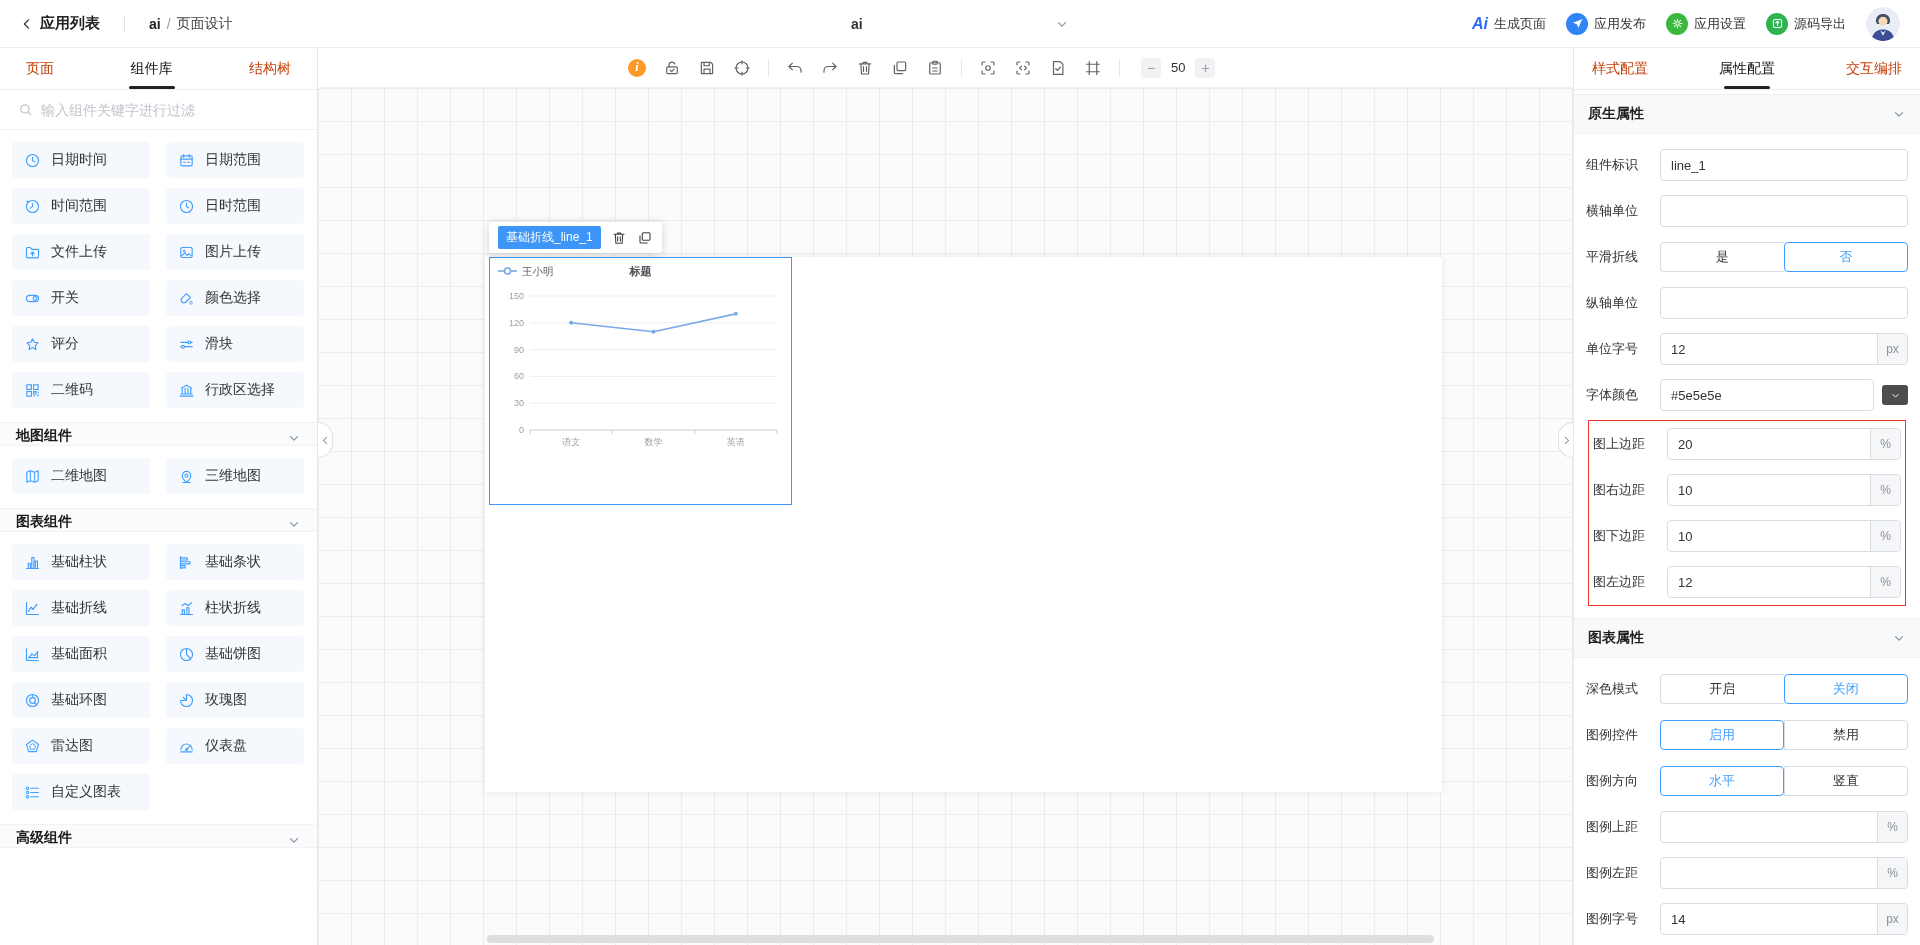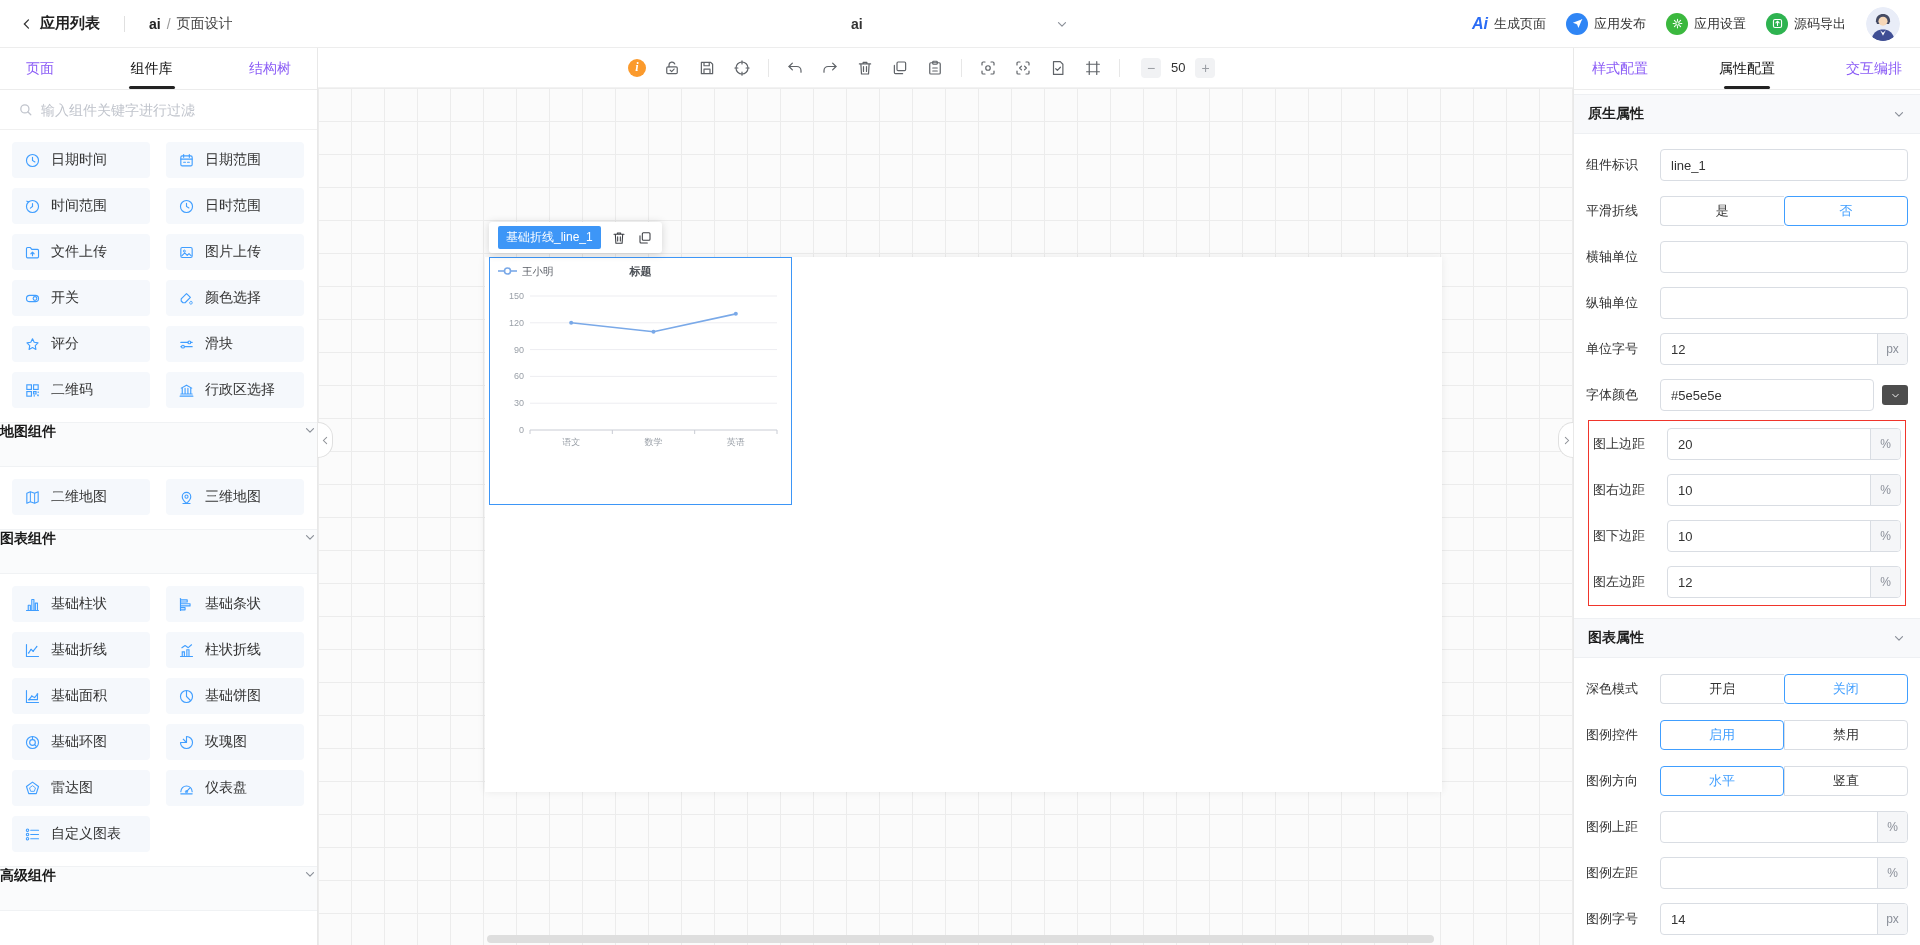--- a/index.html
+++ b/index.html
@@ -21,31 +21,31 @@
   .tb-btn{display:flex;align-items:center;gap:6px;cursor:pointer;font-size:13px;color:#333;white-space:nowrap}
   .ai-logo{color:#2a6cf5;font-weight:bold;font-style:italic;font-size:16px;letter-spacing:0}
   .circle-ico{width:22px;height:22px;border-radius:50%;display:flex;align-items:center;justify-content:center;color:#fff;flex:0 0 auto}
   .c-blue{background:#2f85f5}.c-green1{background:#3bb83e}.c-green2{background:#2eb350}
   .avatar{width:34px;height:34px;border-radius:50%;overflow:hidden;cursor:pointer;flex:0 0 auto}
   
   .main{display:flex;height:897px}
   
   .sidebar{width:318px;border-right:1px solid #e8e8e8;display:flex;flex-direction:column;background:#fff}
   .side-tabs,.insp-tabs{height:42px;display:flex;align-items:stretch;justify-content:space-between;padding:0 26px;border-bottom:1px solid #ececec}
-  .tab{position:relative;display:flex;align-items:center;font-size:14px;color:#8b5cf6;cursor:pointer}
+  .tab{position:relative;display:flex;align-items:center;font-size:14px;color:#c2410c;cursor:pointer}
   .tab.active{font-weight:normal;color:#111}
   .tab.active::after{content:"";position:absolute;left:50%;transform:translateX(-50%);bottom:0;width:46px;height:3px;background:#222;border-radius:2px}
   .search-row{height:40px;display:flex;align-items:center;gap:8px;padding:0 18px;border-bottom:1px solid #f0f0f0;color:#c0c4cc}
   .search-row input{border:none;outline:none;flex:1;font-size:14px;color:#333;background:transparent}
   .search-row input::placeholder{color:#c0c4cc}
   .side-scroll{flex:1;overflow:hidden;padding-top:12px}
   .comp-grid{display:grid;grid-template-columns:138px 138px;gap:10px 16px;padding:0 12px;margin-bottom:14px}
   .comp-item{height:36px;background:#f5f8fc;border-radius:4px;display:flex;align-items:center;gap:10px;padding:0 12px;cursor:pointer;color:#409eff}
   .ci-label{color:#333;font-size:14px;white-space:nowrap}
-  .sec-band{height:45px;display:flex;align-items:flex-start;justify-content:space-between;padding:0 0;background:#fafbfc;border-top:1px solid #f0f2f4;border-bottom:1px solid #f0f2f4;margin:14px 0 12px;cursor:pointer}
+  .sec-band{height:24px;display:flex;align-items:flex-end;justify-content:space-between;padding:0 16px;background:#fafbfc;border-top:1px solid #f0f2f4;border-bottom:1px solid #f0f2f4;margin:14px 0 12px;cursor:pointer}
   .sec-band .t{font-weight:bold;color:#1a1a1a}
   
   .canvas{flex:1;display:flex;flex-direction:column;min-width:0}
   .cv-toolbar{height:40px;background:#fff;display:flex;align-items:center;gap:17px;padding-left:310px;border-bottom:1px solid #f2f2f2}
   .tbi{width:18px;height:18px;color:#5f6368;cursor:pointer;display:flex;align-items:center;justify-content:center}
   .info-badge{width:18px;height:18px;border-radius:50%;background:#fb9a2c;color:#fff;font-family:"Liberation Serif","DejaVu Serif",serif;font-style:italic;font-weight:bold;font-size:12px;display:flex;align-items:center;justify-content:center;cursor:pointer}
   .tb-sep{width:1px;height:18px;background:#e7e7e7}
   .zoom-ctl{display:flex;align-items:center;gap:10px;margin-left:4px}
   .zbtn{width:20px;height:20px;border-radius:4px;background:#f1f2f4;color:#9a9da3;display:flex;align-items:center;justify-content:center;font-size:14px;cursor:pointer;line-height:1}
   .zval{font-size:13px;color:#333}
@@ -742,32 +742,32 @@
         <div class="sec-body">
           <div class="field-row">
             <div class="f-label">组件标识</div>
             <div class="ctrl-wrap">
               <div class="ipt">
                 <span class="ipt-val">line_1</span>
               </div>
             </div>
           </div>
           <div class="field-row">
+            <div class="f-label">横轴单位</div>
+            <div class="ctrl-wrap">
+              <div class="ipt">
+                <span class="ipt-val"></span>
+              </div>
+            </div>
+          </div>
+          <div class="field-row">
             <div class="f-label">平滑折线</div>
             <div class="seg-group">
               <div class="seg">是</div>
               <div class="seg sel">否</div>
-            </div>
-          </div>
-          <div class="field-row">
-            <div class="f-label">横轴单位</div>
-            <div class="ctrl-wrap">
-              <div class="ipt">
-                <span class="ipt-val"></span>
-              </div>
             </div>
           </div>
           <div class="field-row">
             <div class="f-label">纵轴单位</div>
             <div class="ctrl-wrap">
               <div class="ipt">
                 <span class="ipt-val"></span>
               </div>
             </div>
           </div>

